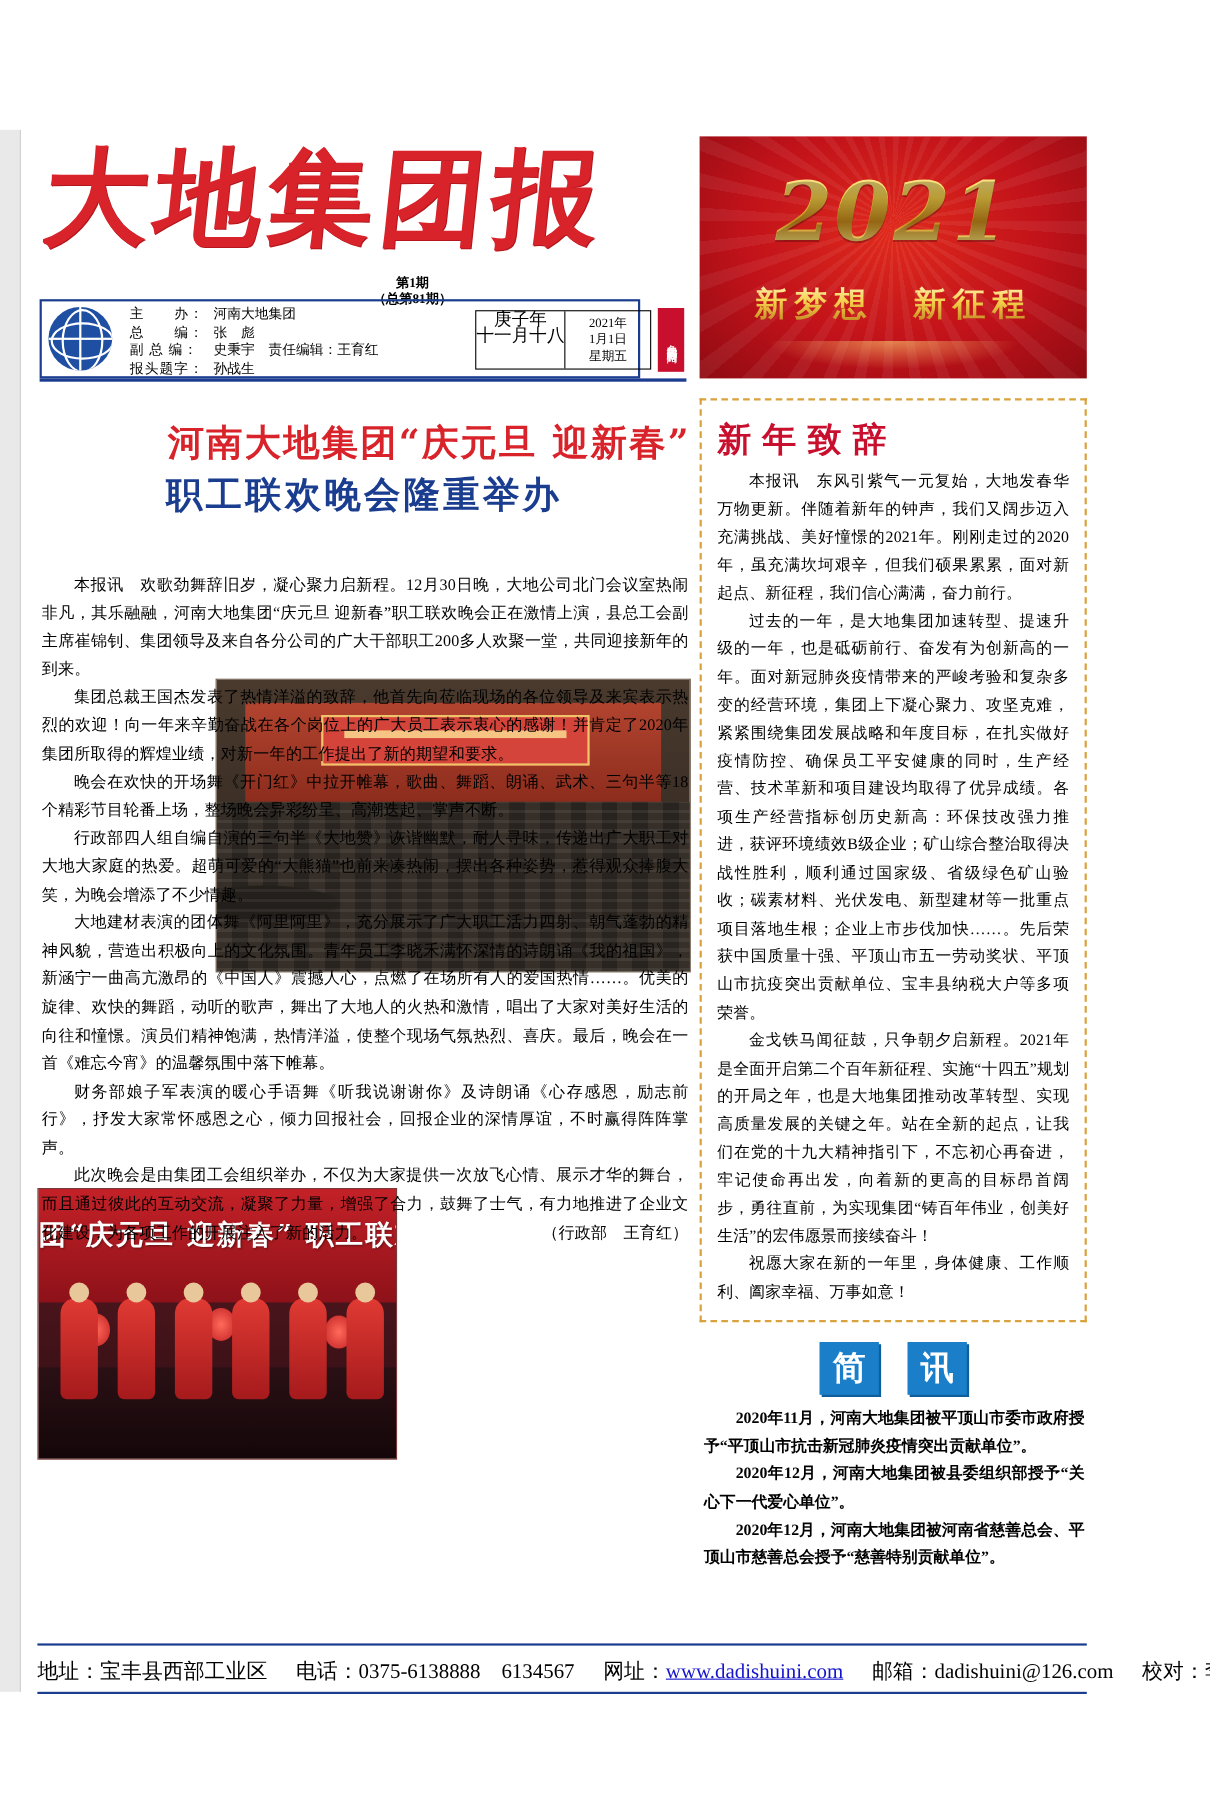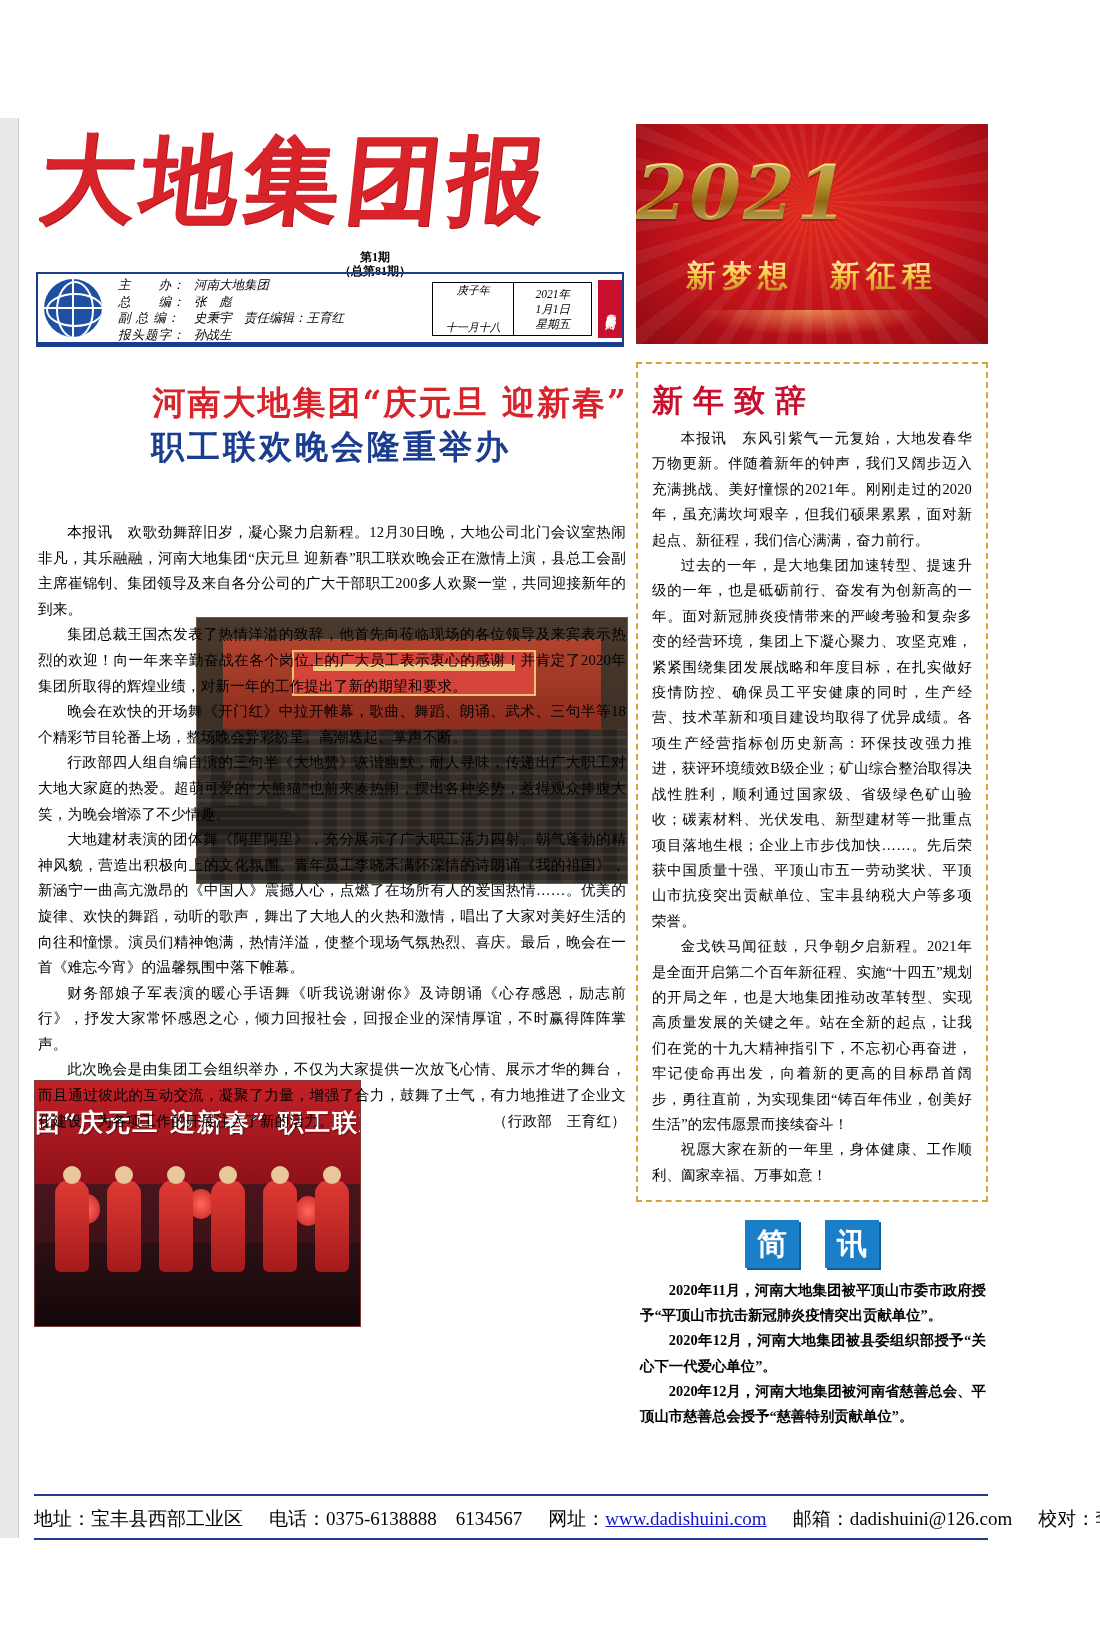--- a/index.html
+++ b/index.html
@@ -28,24 +28,23 @@
     white-space:nowrap;
     transform:skewX(-6deg);
     text-shadow:1px 1px 0 #b3161d;
   }
   .issue-line{
     position:absolute;left:300px;top:250px;width:150px;text-align:center;
     font-size:12px;font-weight:bold;line-height:14px;
   }
   
   .infobox{
-    position:absolute;left:36px;top:272px;width:588px;height:72px;
+    position:absolute;left:36px;top:272px;width:546px;height:72px;
     border:2px solid #1b3d8f;
     box-sizing:border-box;
-    font-style:italic;
   }
   .infobox .globe{
     position:absolute;left:6px;top:5px;width:58px;height:58px;
     border-radius:50%;
     background:
       radial-gradient(circle at 50% 50%, #1f4fa3 0%, #1f4fa3 100%);
     overflow:hidden;
   }
   .infobox .globe:before{
     content:"";position:absolute;left:50%;top:0;width:2px;height:100%;background:#fff;transform:translateX(-1px);
@@ -56,42 +55,42 @@
   .globe-ring{position:absolute;border:2px solid #fff;border-radius:50%;}
   .g1{left:12px;top:2px;width:34px;height:54px;}
   .g2{left:2px;top:14px;width:54px;height:30px;}
   .info-lines{position:absolute;left:80px;top:3px;width:300px;font-size:12.5px;line-height:16.5px;}
   .info-lines div{white-space:nowrap;}
   .info-lines .lbl{display:inline-block;width:76px;letter-spacing:1px;}
   .datebox{
     position:absolute;left:394px;top:8px;width:160px;height:54px;border:1px solid #000;box-sizing:border-box;
     display:flex;
   }
-  .datebox .lunar{flex:1.05;display:flex;flex-direction:column;justify-content:space-between;align-items:center;font-size:11px;line-height:15px;border-right:1px solid #000;}
+  .datebox .lunar{flex:1.05;display:flex;flex-direction:column;justify-content:flex-start;align-items:center;font-size:16px;line-height:15px;border-right:1px solid #000;}
   .datebox .greg{flex:1;display:flex;flex-direction:column;justify-content:center;align-items:center;font-size:11.5px;line-height:15px;}
   .freebox{
     position:absolute;left:560px;top:6px;width:24px;height:58px;
     background:#c8102e;color:#fff;font-size:10px;line-height:11px;
     writing-mode:vertical-rl;text-orientation:upright;
     display:flex;align-items:center;justify-content:center;letter-spacing:1px;
     padding:2px 0;box-sizing:border-box;
   }
   .infobox-bottom{position:absolute;left:36px;top:344px;width:588px;height:3px;background:#1b3d8f;}
 
   
   .banner{
     position:absolute;left:636px;top:124px;width:352px;height:220px;
     background:radial-gradient(ellipse at 50% 40%, #e02a1c 0%, #c1121a 55%, #8f0b12 100%);
     overflow:hidden;
   }
   .banner .rays{position:absolute;left:0;top:0;width:100%;height:100%;
     background:repeating-conic-gradient(from 0deg at 50% 35%, rgba(255,255,255,0.06) 0deg 4deg, rgba(255,255,255,0) 4deg 10deg);
   }
   .banner .year{
-    position:absolute;left:0;top:26px;width:100%;
+    position:absolute;left:0;top:26px;width:100%;text-align:center;
     font-family:"DejaVu Serif", serif;
     font-size:74px;font-weight:bold;font-style:italic;
     background:linear-gradient(#fff3b0 0%,#f7d046 35%,#c6881a 60%,#f6e27a 85%);
     -webkit-background-clip:text;background-clip:text;color:transparent;
     letter-spacing:2px;
     text-shadow:0 2px 0 rgba(0,0,0,0.25);
   }
   .banner .slogan{
     position:absolute;left:0;top:132px;width:100%;text-align:center;
     font-family:"DejaVu Serif", serif;
@@ -101,21 +100,21 @@
   }
   .banner .deco{
     position:absolute;left:50%;top:186px;transform:translateX(-50%);
     width:230px;height:26px;
     background:radial-gradient(ellipse at 50% 0%, rgba(255,220,120,.55), rgba(255,220,120,0) 70%);
   }
 
   
   .headline-wrap{position:absolute;left:34px;top:380px;width:594px;text-align:center;}
   .headline1{font-family:"DejaVu Serif",serif;font-size:33px;font-weight:bold;color:#d8232a;letter-spacing:2px;line-height:46px;text-align:right;}
-  .headline2{font-family:Liberation Mono, monospace;font-size:33px;font-weight:bold;color:#1b3d8f;letter-spacing:3px;line-height:48px;}
+  .headline2{font-family:Liberation Sans, sans-serif;font-size:33px;font-weight:bold;color:#1b3d8f;letter-spacing:3px;line-height:48px;}
 
   .article{
     position:absolute;left:38px;top:520px;width:588px;
     font-size:14.6px;line-height:25.6px;
     text-align:justify;
     letter-spacing:0.2px;
   }
   .article p{margin:0 0 0 0;text-indent:2em;}
 
   .photo1{

